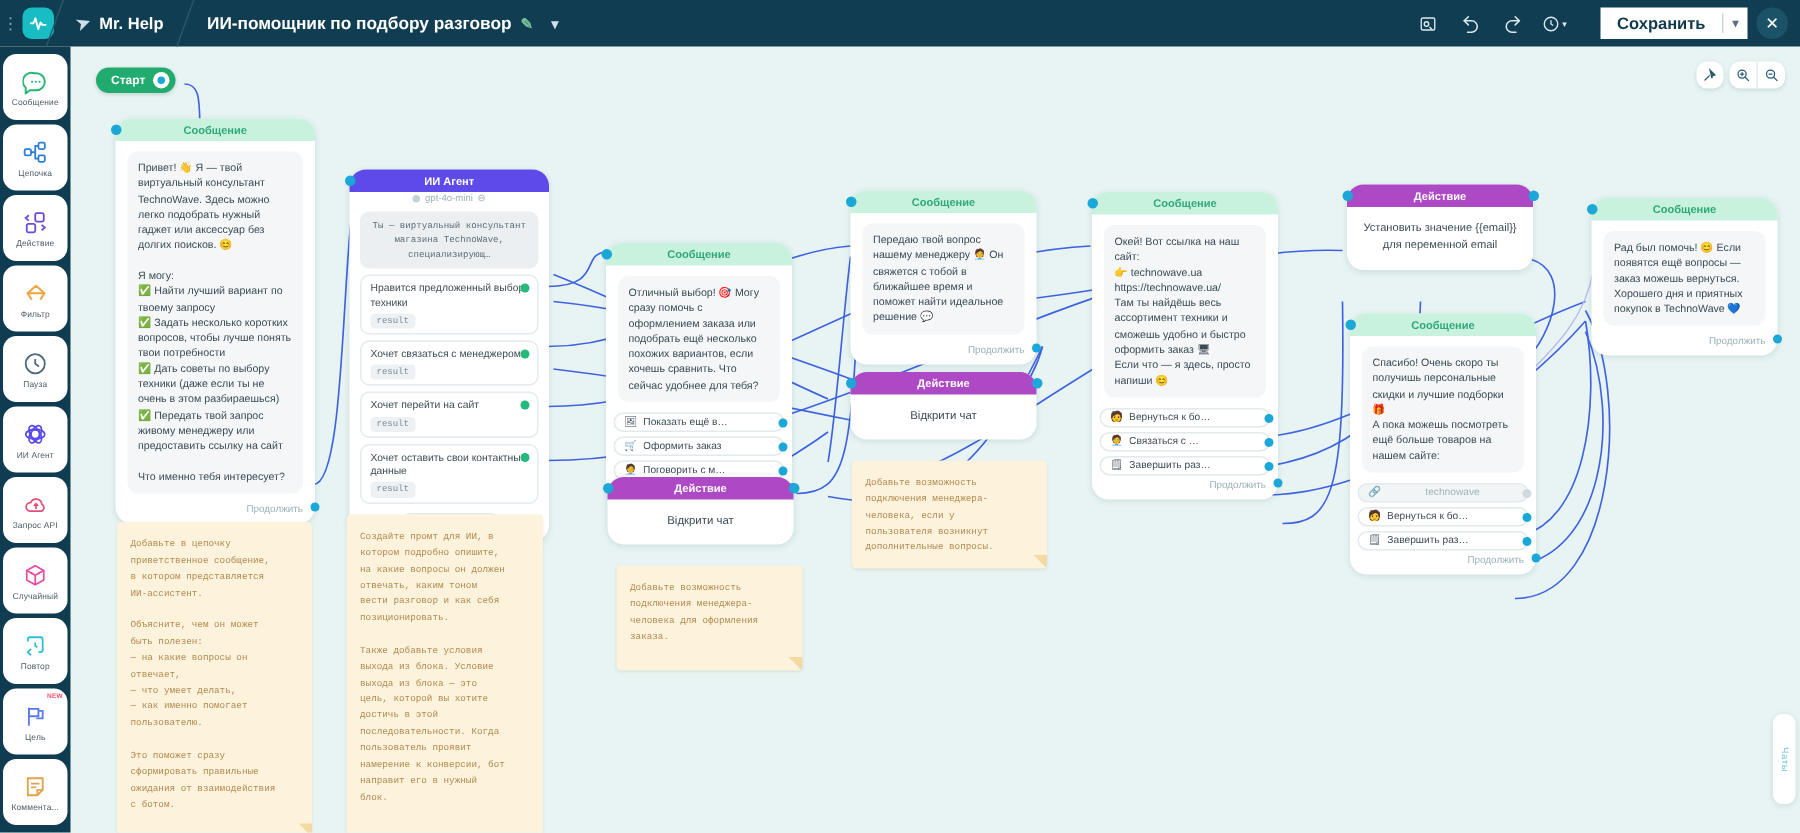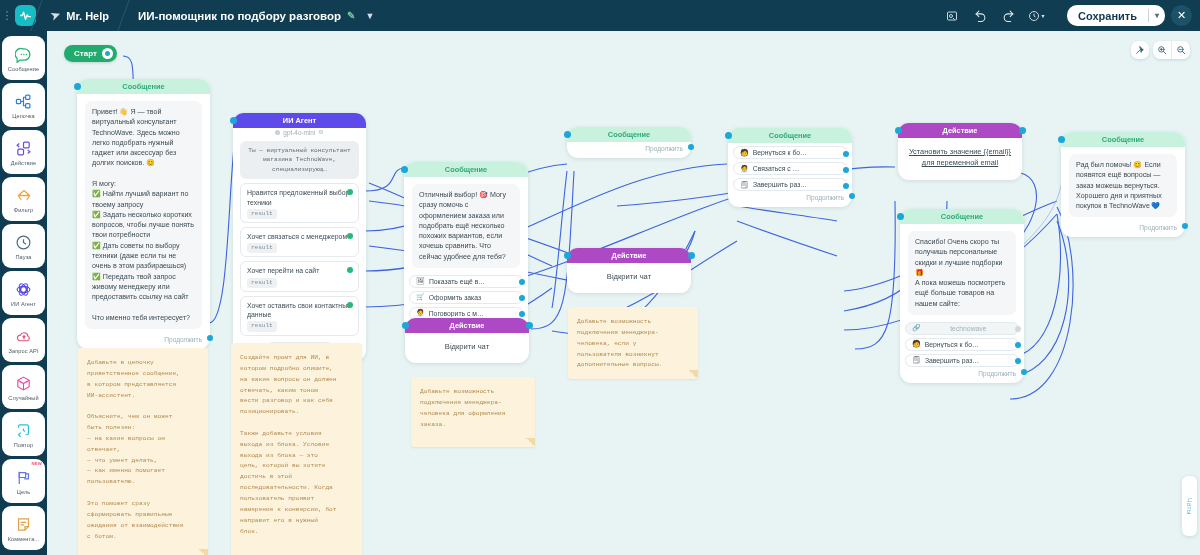--- a/index.html
+++ b/index.html
@@ -29,21 +29,21 @@
   .tb-crumb .plane{color:#cfe0e8;font-size:11px;transform:rotate(-20deg);display:inline-block;}
   .tb-title{color:#fff;font-size:11.5px;font-weight:700;}
   .tb-pencil{color:#74c39a;font-size:10px;}
   .tb-chev{color:#cfe0e8;font-size:9px;margin-left:4px;}
   .tb-spacer{flex:1;}
   .tb-ic{
     width:26px;height:26px;border-radius:5px;display:flex;align-items:center;justify-content:center;
     color:#dbe9ef;font-size:13px;margin-right:2px;
   }
   .tb-save{
-    background:#fff;color:#10394c;font-size:11px;font-weight:700;border-radius:10px;
+    background:#fff;color:#10394c;font-size:11px;font-weight:700;border-radius:0;
     height:21px;display:flex;align-items:center;margin:0 6px 0 16px; overflow:hidden;
   }
   .tb-save span.lbl{padding:0 11px;}
   .tb-save span.div{width:1px;height:13px;background:#c8d6dc;}
   .tb-save span.car{padding:0 6px;font-size:8px;color:#55707e;}
   .tb-x{
     width:21px;height:21px;border-radius:50%;background:#1c5268;color:#fff;
     display:flex;align-items:center;justify-content:center;font-size:11px;margin-right:8px;
   }
 
@@ -497,34 +497,44 @@
     <div class="node" style="left:358px;top:287px;width:124px;">
       <div class="port l"></div>
       <div class="node-head act">Действие</div>
       <div style="text-align:center;font-size:7.6px;color:#3c4c56;padding:9px 8px 12px;">Відкрити чат</div>
       <div class="port r"></div>
     </div>
 
     <div class="node" style="left:520px;top:96px;width:124px;">
       <div class="port l"></div>
       <div class="node-head msg">Сообщение</div>
+      <div class="node-body">
+        <div class="node-text">Передаю твой вопрос нашему менеджеру 🧑‍💼 Он свяжется с тобой в ближайшее время и поможет найти идеальное решение 💬</div>
+      </div>
       <div class="node-foot">Продолжить</div>
       <div class="dot" style="right:-3px;bottom:8px;"></div>
     </div>
 
     <div class="node" style="left:520px;top:217px;width:124px;">
       <div class="port l"></div>
       <div class="node-head act">Действие</div>
       <div style="text-align:center;font-size:7.6px;color:#3c4c56;padding:9px 8px 12px;">Відкрити чат</div>
       <div class="port r"></div>
     </div>
 
     <div class="node" style="left:681px;top:97px;width:124px;">
       <div class="port l"></div>
       <div class="node-head msg">Сообщение</div>
+      <div class="node-body">
+        <div class="node-text">Окей! Вот ссылка на наш сайт:
+👉 technowave.ua
+https://technowave.ua/
+Там ты найдёшь весь ассортимент техники и сможешь удобно и быстро оформить заказ 🖥
+Если что — я здесь, просто напиши 😊</div>
+      </div>
       <div class="opt-wrap">
         <div class="opt">
           <span class="em">🧑</span>
           <span class="tx">Вернуться к бо…</span>
           <span class="dot" style="right:-3px;top:3.5px;"></span>
         </div>
         <div class="opt">
           <span class="em">🧑‍💼</span>
           <span class="tx">Связаться с …</span>
           <span class="dot" style="right:-3px;top:3.5px;"></span>
@@ -535,21 +545,21 @@
           <span class="dot" style="right:-3px;top:3.5px;"></span>
         </div>
       </div>
       <div class="node-foot">Продолжить</div>
       <div class="dot" style="right:-3px;bottom:8px;"></div>
     </div>
 
     <div class="node" style="left:851px;top:92px;width:124px;">
       <div class="port l"></div>
       <div class="node-head act">Действие</div>
-      <div style="text-align:center;font-size:7.4px;line-height:1.5;color:#3c4c56;padding:8px 9px 12px;text-decoration:underline;">Установить значение {{email}}  для переменной email</div>
+      <div style="text-align:center;font-size:7.4px;line-height:1.5;color:#3c4c56;padding:8px 9px 12px;">Установить значение {{email}}  для переменной email</div>
       <div class="port r"></div>
     </div>
 
     <div class="node" style="left:853px;top:178px;width:124px;">
       <div class="port l"></div>
       <div class="node-head msg">Сообщение</div>
       <div class="node-body">
         <div class="node-text">Спасибо! Очень скоро ты получишь персональные скидки и лучшие подборки 🎁
 А пока можешь посмотреть ещё больше товаров на нашем сайте:</div>
       </div>

